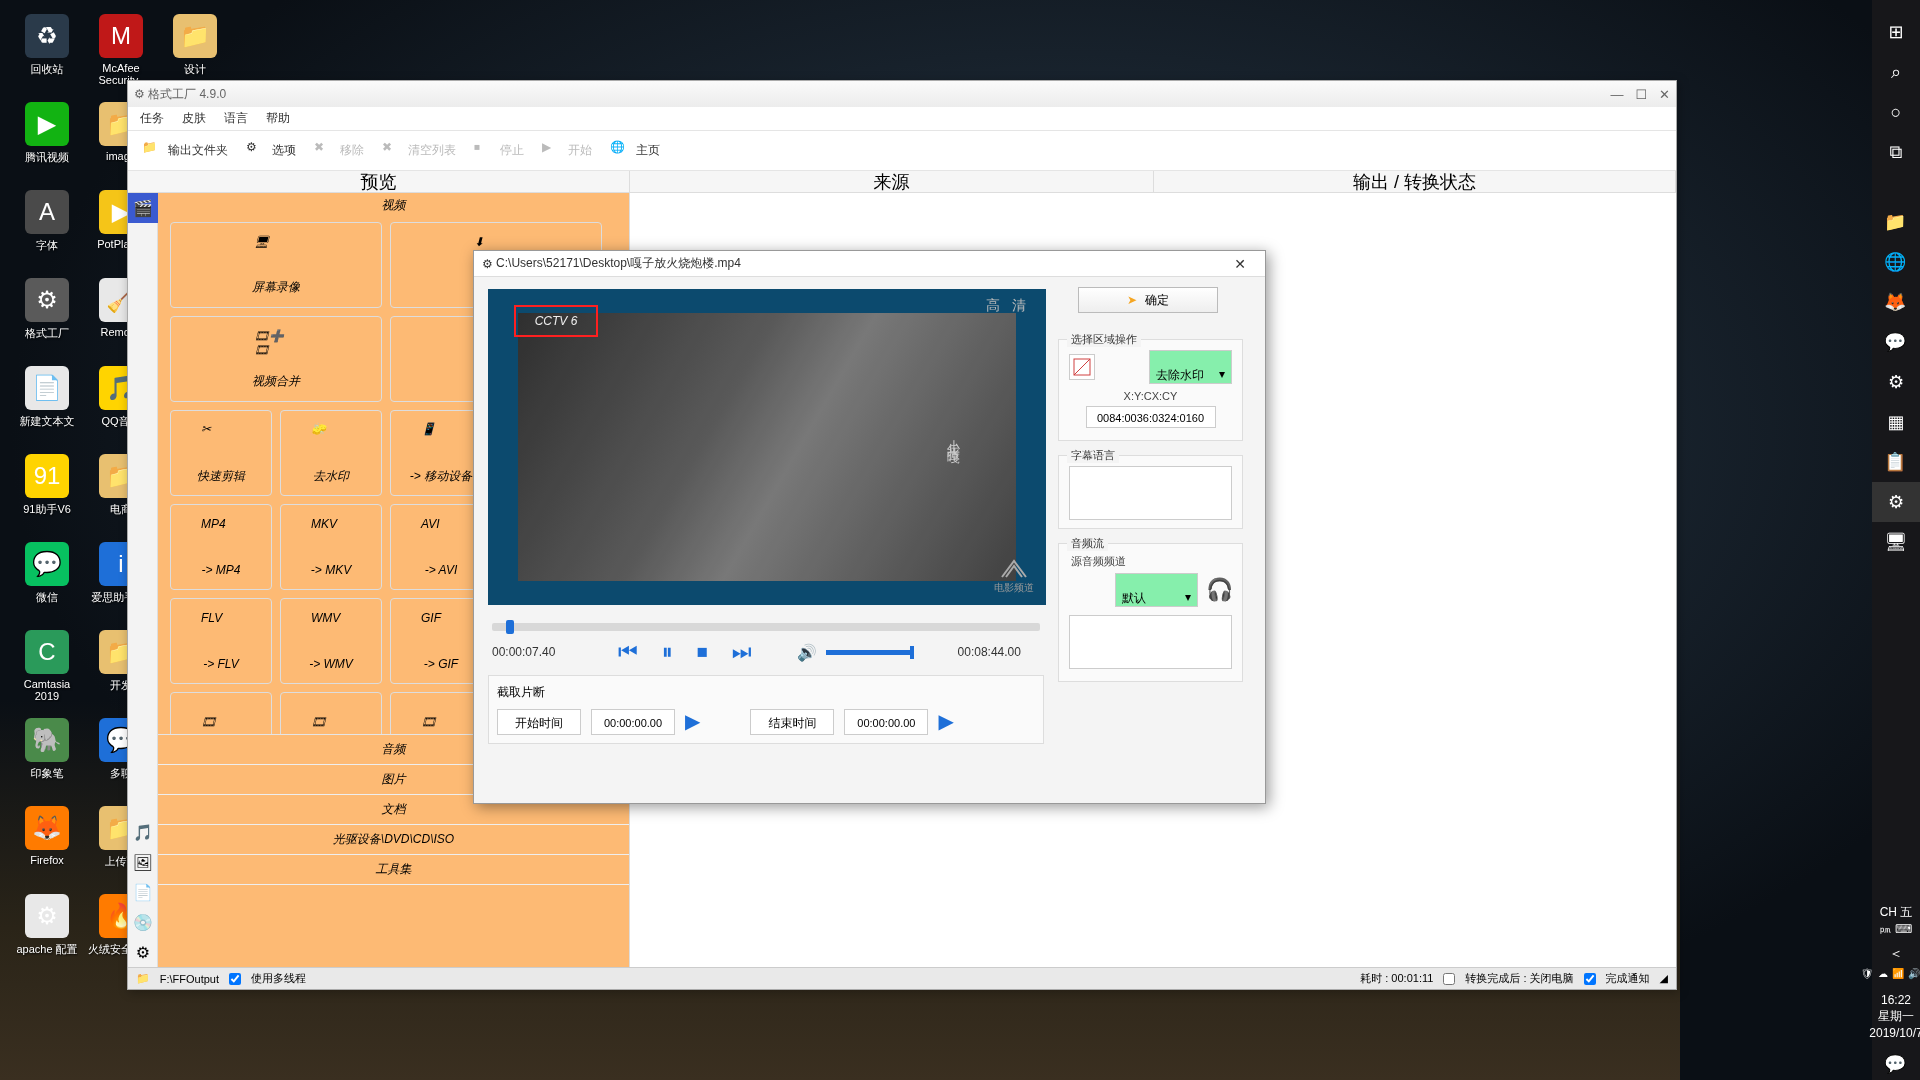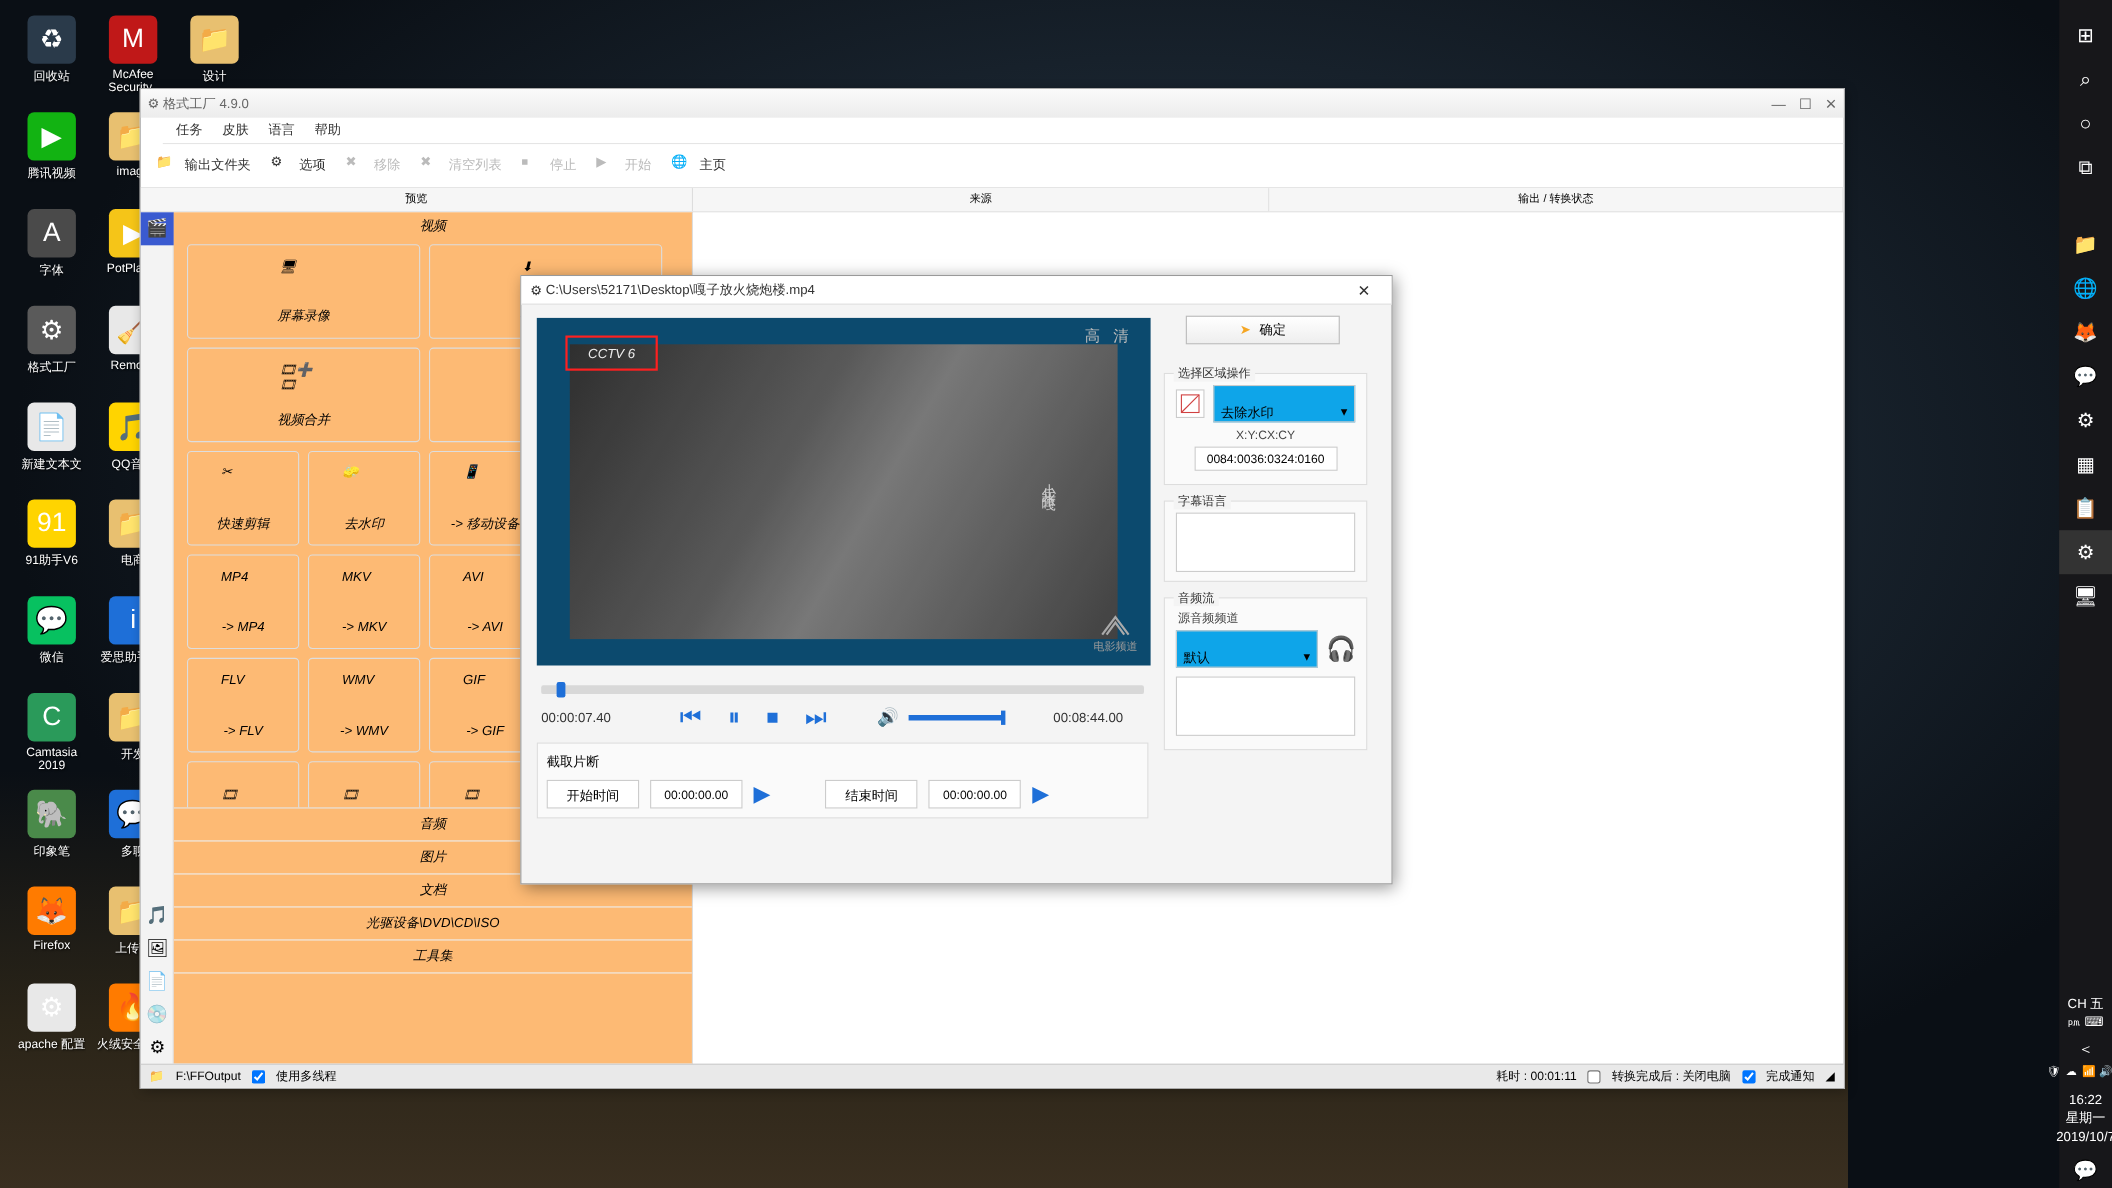--- a/index.html
+++ b/index.html
@@ -15,26 +15,26 @@
 .tb-status span { width: 14px; height: 14px; font-size: 10px; color: #fff; text-align: center; }
 .desktop-icons { position: absolute; left: 10px; top: 8px; display: flex; flex-direction: column; flex-wrap: wrap; height: 1040px; width: 400px; align-content: flex-start; }
 .d-icon { width: 74px; height: 88px; display: flex; flex-direction: column; align-items: center; justify-content: flex-start; padding-top: 6px; }
 .d-icon .ico { width: 44px; height: 44px; border-radius: 6px; display: flex; align-items: center; justify-content: center; font-size: 24px; color: #fff; }
 .d-icon .lbl { font-size: 11px; color: #fff; text-align: center; margin-top: 4px; text-shadow: 1px 1px 2px #000; max-width: 70px; overflow: hidden; }
 .d-icon.sel { background: rgba(120,160,220,0.35); outline: 1px solid rgba(160,200,255,0.6); }
 
 .app-window { position: absolute; left: 127px; top: 80px; width: 1550px; height: 910px; background: #fff; border: 1px solid #aaa; box-shadow: 2px 2px 10px rgba(0,0,0,0.3); }
 .app-title { height: 26px; background: linear-gradient(#fafafa,#ececec); display: flex; align-items: center; padding: 0 6px; font-size: 12px; color: #666; }
 .app-title .winctrl { margin-left: auto; display: flex; gap: 12px; font-size: 13px; color: #666; }
-.app-menu { height: 24px; display: flex; align-items: center; gap: 18px; padding: 0 12px; font-size: 12px; color: #333; border-bottom: 1px solid #e5e5e5; margin-left: 20px; }
+.app-menu { height: 24px; display: flex; align-items: center; gap: 18px; padding: 0 12px; font-size: 12px; color: #333; border-bottom: 1px solid #e5e5e5; }
 .app-toolbar { height: 40px; display: flex; align-items: center; gap: 6px; padding: 0 8px; border-bottom: 1px solid #e5e5e5; }
 .tbtn { display: flex; align-items: center; gap: 4px; font-size: 12px; color: #333; padding: 4px 6px; }
 .tbtn.dis { color: #bbb; }
 .tbtn .ti { width: 22px; height: 22px; display: inline-block; }
-.app-headers { height: 22px; display: flex; font-size: 10px; border-bottom: 1px solid #ddd; }
+.app-headers { height: 22px; display: flex; font-size: 18px; border-bottom: 1px solid #ddd; }
 .app-headers div { flex: none; border-right: 1px solid #ddd; text-align: center; line-height: 22px; background: #f6f6f6; }
 .app-body { position: absolute; top: 112px; left: 0; right: 0; bottom: 22px; display: flex; }
 .side-left { width: 30px; background: #f3f3f3; border-right: 1px solid #ddd; display: flex; flex-direction: column; }
 .side-left .cat { width: 30px; height: 30px; display: flex; align-items: center; justify-content: center; font-size: 16px; }
 .panel { width: 472px; border-right: 1px solid #ddd; overflow: hidden; background: #fdba74; font-style: italic; }
 .panel .sec-title { font-size: 12px; text-align: center; padding: 4px 0; }
 .tile-row { display: flex; gap: 8px; padding: 4px 12px; }
 .tile-big { width: 212px; height: 86px; border: 1px solid #ddd; border-radius: 4px; display: flex; flex-direction: column; align-items: center; justify-content: center; font-size: 12px; }
 .tile-big .tico { width: 44px; height: 44px; }
 .tile { width: 102px; height: 86px; border: 1px solid #ddd; border-radius: 4px; display: flex; flex-direction: column; align-items: center; justify-content: center; font-size: 12px; gap: 6px; }
@@ -72,21 +72,21 @@
 .clip .cbtn { width: 84px; height: 26px; border: 1px solid #ccc; background: #fff; font-size: 12px; text-align: center; line-height: 26px; }
 .clip .cval { width: 84px; height: 26px; border: 1px solid #ccc; background: #fff; font-size: 11px; text-align: center; line-height: 26px; }
 .clip .play { color: #1e6fd8; font-size: 20px; }
 
 .right-pane { flex: 1; padding: 10px 22px 10px 4px; }
 .ok-btn { width: 140px; height: 26px; border: 1px solid #bbb; background: linear-gradient(#fff,#eee); font-size: 12px; display: flex; align-items: center; justify-content: center; gap: 8px; margin-bottom: 26px; margin-left: 20px; }
 .grp { border: 1px solid #ddd; background: #fafafa; padding: 10px 10px 12px; margin-bottom: 14px; position: relative; }
 .grp .gt { position: absolute; top: -8px; left: 8px; background: #f4f4f4; padding: 0 4px; font-size: 11px; color: #333; }
 .grp .inner { display: flex; align-items: center; gap: 8px; }
 .grp .box-icon { width: 26px; height: 26px; border: 1px solid #ccc; background: #fff; display: flex; align-items: center; justify-content: center; }
-.grp select, .grp .sel { flex: 1; height: 24px; border: 1px solid #ccc; font-size: 12px; padding: 16px 6px; background: #0ea5e9; }
+.grp select, .grp .sel { flex: 1; height: 24px; border: 1px solid #ccc; font-size: 12px; padding: 16px 6px; background: #86efac; margin-left: 46px; }
 .grp .sub { font-size: 11px; text-align: center; margin-top: 6px; color: #444; }
 .grp .val { width: 130px; height: 22px; border: 1px solid #ccc; background: #fff; font-size: 11px; text-align: center; line-height: 22px; margin: 4px auto 0; }
 .grp .empty { height: 54px; border: 1px solid #ccc; background: #fff; }
 .grp .hp { width: 26px; height: 26px; color: #f5a623; font-size: 22px; text-align: center; }
 </style>
 </head>
 <body>
 
 <div class="wallpaper"></div>
 

